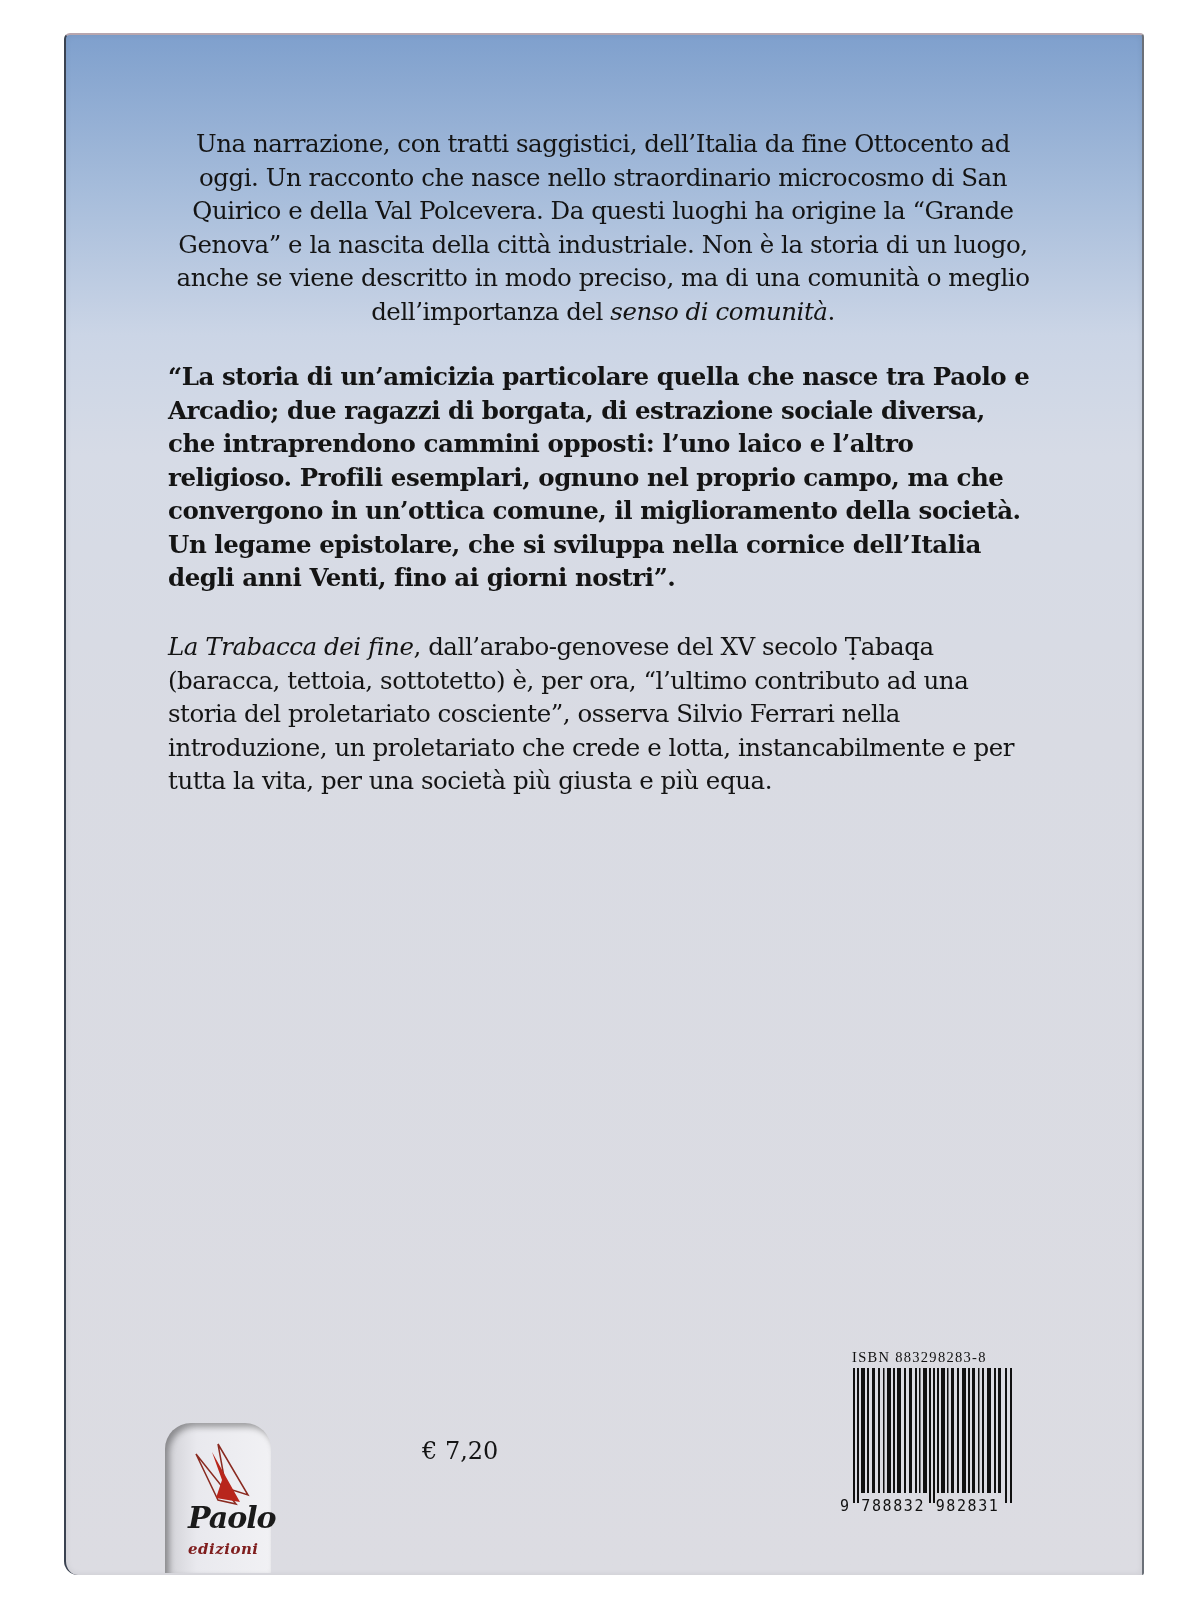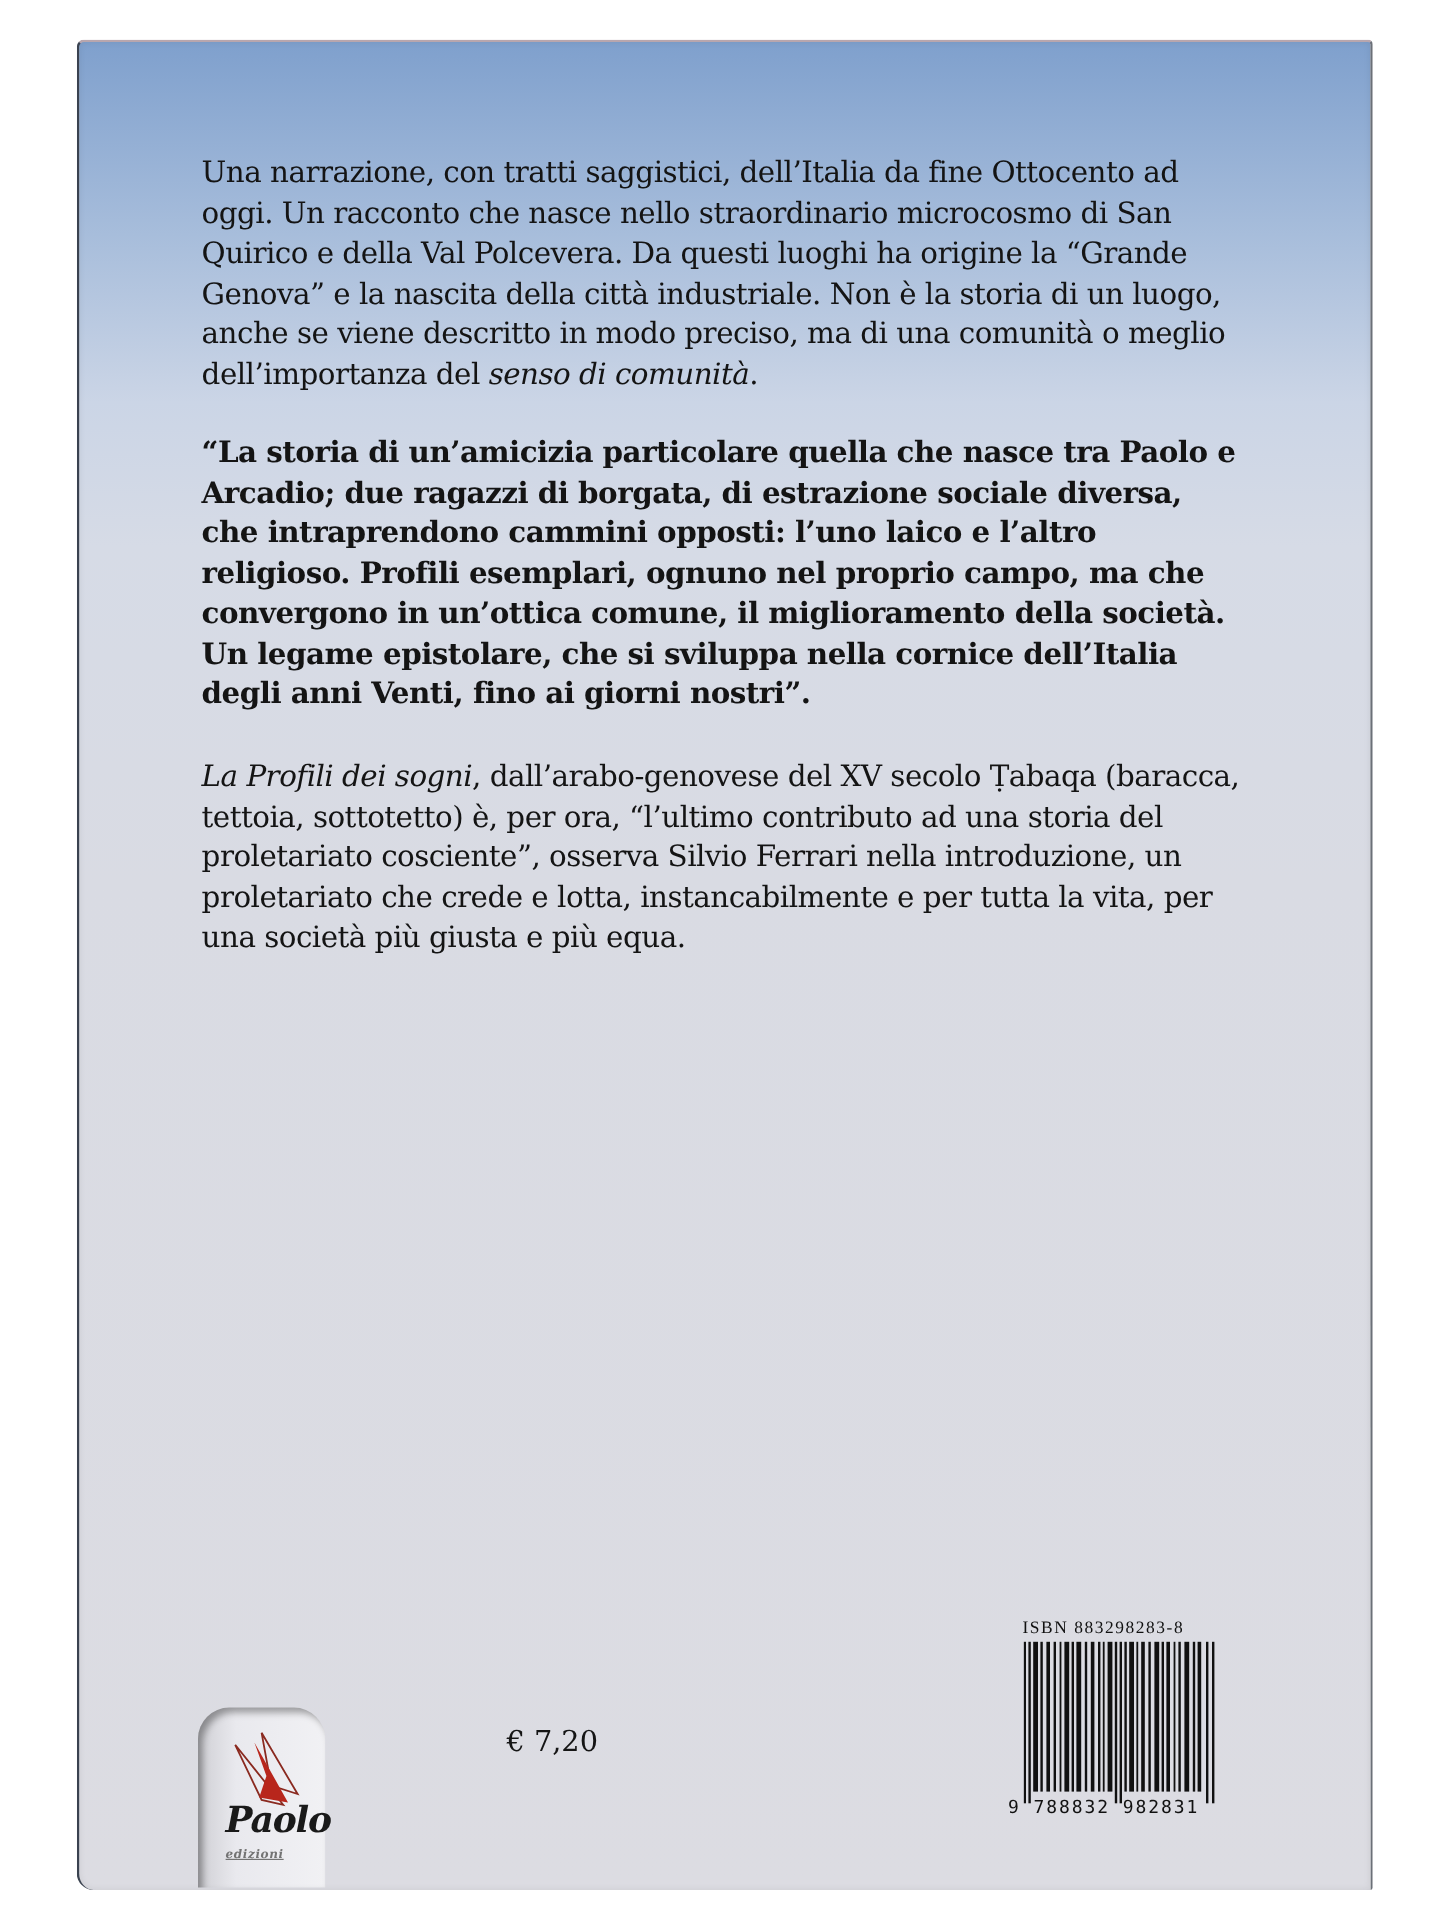--- a/index.html
+++ b/index.html
@@ -12,37 +12,37 @@
       border-top:2px solid #b8a6ae;
       border-radius:6px 4px 2px 14px;
       box-shadow: inset 0 0 6px rgba(0,0,0,0.08);
     }
     .text {
       position:absolute; left:168px; width:870px;
       font-family:"DejaVu Serif", serif; font-size:24.5px; line-height:33.5px;
       color:#141414; letter-spacing:-0.45px; margin:0; text-align:left;
     }
     .text .it { font-style:italic; }
-    #p1 { top:127px; }
+    #p1 { top:127px;text-align:center; }
     #p2 { top:360px;font-weight:bold; }
     #p3 { top:630px; }
     .logo-box {
       position:absolute; left:165px; top:1423px; width:106px; height:150px;
       background:linear-gradient(to right, #cfcfd4, #e9e9ee 30%, #f1f1f4);
       border-radius:26px 26px 0 0;
       box-shadow: inset 4px 4px 6px rgba(0,0,0,0.35);
     }
     .logo-sail { position:absolute; left:188px; top:1440px; width:80px; height:70px; }
     .logo-name {
       position:absolute; left:188px; top:1500px; font-family:"DejaVu Serif", serif;
       font-style:italic; font-weight:bold; font-size:30px; color:#1a1a1a; letter-spacing:-1px;
     }
     .logo-sub {
       position:absolute; left:188px; top:1540px; font-family:"DejaVu Serif", serif;
-      font-style:italic; font-weight:bold; font-size:10px; color:#737373; letter-spacing:0.5px;text-decoration:underline;
+      font-style:italic; font-weight:bold; font-size:15px; color:#7f1d1d; letter-spacing:0.5px;
     }
     .price {
       position:absolute; left:422px; top:1437px; font-family:"DejaVu Serif", serif;
       font-size:24px; color:#151515;
     }
     .isbn-label {
       position:absolute; left:852px; top:1349px; font-family:Liberation Serif, serif;
       font-size:14.5px; color:#111; letter-spacing:1.3px;
     }
     .barcode { position:absolute; left:853px; top:1368px; width:160px; height:135px; }
@@ -53,21 +53,21 @@
   </style>
 </head>
 <body>
 
 <div class="cover"></div>
 
 <p id="p1" class="text"><span>Una narrazione, con tratti saggistici, dell’Italia da fine Ottocento ad oggi. Un racconto che nasce nello straordinario microcosmo di San Quirico e della Val Polcevera. Da questi luoghi ha origine la “Grande Genova” e la nascita della città industriale. Non è la storia di un luogo, anche se viene descritto in modo preciso, ma di una comunità o meglio dell’importanza del </span><span class="it">senso di comunità</span><span>.</span></p>
 
 <p id="p2" class="text"><span>“La storia di un’amicizia particolare quella che nasce tra Paolo e Arcadio; due ragazzi di borgata, di estrazione sociale diversa, che intraprendono cammini opposti: l’uno laico e l’altro religioso. Profili esemplari, ognuno nel proprio campo, ma che convergono in un’ottica comune, il miglioramento della società. Un legame epistolare, che si sviluppa nella cornice dell’Italia degli anni Venti, fino ai giorni nostri”.</span></p>
 
-<p id="p3" class="text"><span class="it">La Profili dei sogni</span><span>, dall’arabo-genovese del XV secolo Ṭabaqa (baracca, tettoia, sottotetto) è, per ora, “l’ultimo contributo ad una storia del proletariato cosciente”, osserva Silvio Ferrari nella introduzione, un proletariato che crede e lotta, instancabilmente e per tutta la vita, per una società più giusta e più equa.</span></p>
+<p id="p3" class="text"><span class="it">La Trabacca dei fine</span><span>, dall’arabo-genovese del XV secolo Ṭabaqa (baracca, tettoia, sottotetto) è, per ora, “l’ultimo contributo ad una storia del proletariato cosciente”, osserva Silvio Ferrari nella introduzione, un proletariato che crede e lotta, instancabilmente e per tutta la vita, per una società più giusta e più equa.</span></p>
 
 <div class="logo-box"></div>
 <svg class="logo-sail" viewBox="0 0 80 70">
   <path d="M30 4 L60 55 L38 48 Z" fill="none" stroke="#8a2a20" stroke-width="1.5"></path>
   <path d="M8 14 L48 64 L30 60 Z" fill="none" stroke="#8a2a20" stroke-width="1.5"></path>
   <path d="M24 12 L52 62 L28 58 L34 40 Z" fill="#b8261c"></path>
 </svg>
 <div class="logo-name">Paolo</div>
 <div class="logo-sub">edizioni</div>
 

